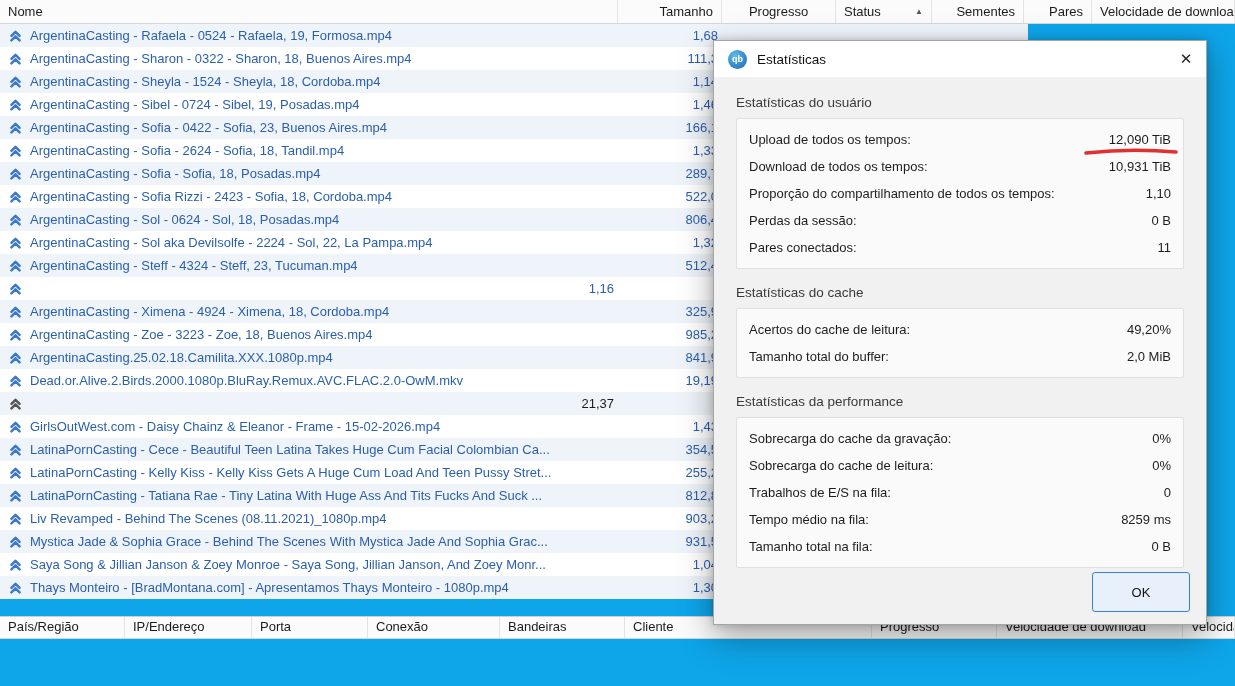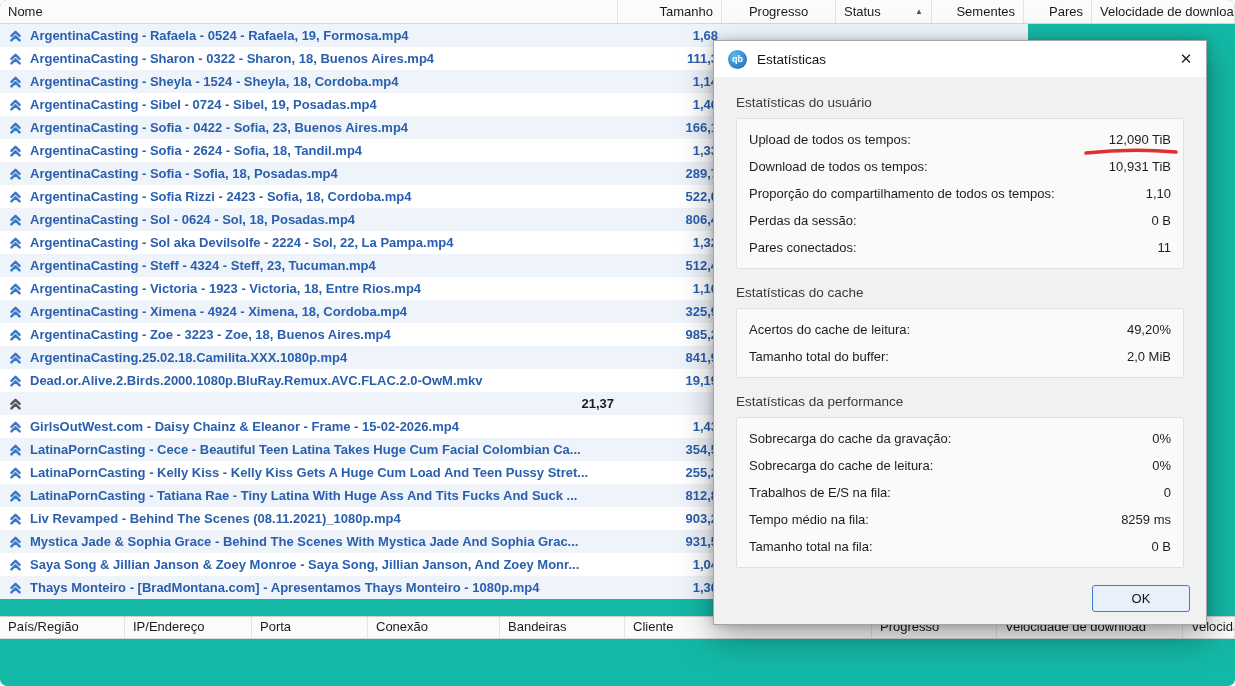--- a/index.html
+++ b/index.html
@@ -1,31 +1,31 @@
 <!DOCTYPE html>
 <html style="--blue: #2a5fae;"><head>
 <meta charset="utf-8">
 <style>
   html,body{margin:0;padding:0;background:#fff;}
-  .screen{position:relative;width:1235px;height:686px;overflow:hidden;background:#14b8a6;
-          font-family:"Liberation Sans",sans-serif;border-radius:7px;}
+  .screen{position:relative;width:1235px;height:686px;overflow:hidden;background:#0ea5e9;
+          font-family:"Liberation Sans",sans-serif;}
 
   
   .thead{position:absolute;top:0;left:0;width:1235px;height:24px;display:grid;
          grid-template-columns:618px 104px 114px 96px 92px 68px 1fr;
          background:#fbfbfb;border-bottom:1px solid #d6d6d6;box-sizing:border-box;z-index:1;}
   .th{font-size:13px;color:#1b1b1b;padding:0 8px;border-right:1px solid #e4e4e4;
       white-space:nowrap;overflow:hidden;display:flex;align-items:center;box-sizing:border-box;}
   .th.r{justify-content:flex-end;}
   .th.c{justify-content:center;}
   .th-status{justify-content:space-between;}
   .sort-arrow{font-size:8px;color:#555;margin-left:4px;}
 
   
-  .tbody{position:absolute;top:24px;left:0;width:1028px;z-index:0;font-weight:bold;}
+  .tbody{position:absolute;top:24px;left:0;width:1028px;z-index:0;}
   .trow{display:grid;grid-template-columns:30px 588px 104px;height:23px;align-items:center;background:#fff;}
   .trow.alt{background:#eff4fa;}
   .ticon{display:flex;justify-content:center;align-items:center;color:#3a78c9;}
   .trow.stalled .ticon{color:#555;}
   .tname{font-size:13px;color:var(--blue,#2a5fae);white-space:nowrap;overflow:hidden;}
   .tsize{font-size:13px;color:var(--blue,#2a5fae);text-align:right;padding-right:4px;white-space:nowrap;overflow:hidden;}
   .trow.stalled .tname,.trow.stalled .tsize{color:#1c1c1c;}
 
   
   .hthumb{position:absolute;left:814px;top:602px;width:24px;height:9px;background:#d4d4d4;
@@ -50,21 +50,21 @@
           color:#fff;font-size:9px;font-weight:bold;display:flex;align-items:center;justify-content:center;}
   .dtitle{font-size:13.5px;color:#111;flex:1;}
   .closex{font-size:15px;color:#222;width:32px;height:28px;display:flex;align-items:center;justify-content:center;margin-right:-10px;}
   .dbody{position:relative;height:549px;padding:2px 22px 0;box-sizing:border-box;}
   .sec-title{font-size:13.5px;color:#3a3a3a;margin:16px 0 8px;}
   .sec-box{background:#fafafa;border:1px solid #e0e0e0;border-radius:2px;padding:7px 12px;}
   .srow{display:flex;justify-content:space-between;align-items:flex-start;padding:6px 0;font-size:13px;color:#1d1d1d;}
   .slabel{white-space:nowrap;}
   .svalue{position:relative;white-space:nowrap;}
   .annot{position:absolute;right:-8px;bottom:-9px;}
-  .okbtn{position:absolute;right:16px;bottom:14px;width:98px;height:27px;background:#e7f0fb;
+  .okbtn{position:absolute;right:16px;bottom:14px;width:98px;height:40px;background:#e7f0fb;
          border:1px solid #3c7fd4;border-radius:3px;font-size:13px;color:#111;font-family:inherit;}
 </style>
 </head>
 <body>
 
 <div class="screen">
 
   <div class="thead">
     <div class="th">Nome</div>
     <div class="th r">Tamanho</div>
@@ -189,21 +189,20 @@
         <span class="tname">ArgentinaCasting - Steff - 4324 - Steff, 23, Tucuman.mp4</span>
         <span class="tsize">512,4</span>
       </div>
       <div class="trow">
         <span class="ticon">
           <svg width="13" height="13" viewBox="0 0 16 16" fill="none" stroke="currentColor" stroke-width="3" stroke-linecap="round" stroke-linejoin="round">
             <path d="M3 8.5 L8 3.5 L13 8.5"></path>
             <path d="M3 14 L8 9 L13 14"></path>
           </svg>
         </span>
-        <span class="tname">ArgentinaCasting - Victoria - 1923 - Victoria, 18, Entre Rios.mp4</span>
         <span class="tsize">1,16</span>
       </div>
       <div class="trow alt">
         <span class="ticon">
           <svg width="13" height="13" viewBox="0 0 16 16" fill="none" stroke="currentColor" stroke-width="3" stroke-linecap="round" stroke-linejoin="round">
             <path d="M3 8.5 L8 3.5 L13 8.5"></path>
             <path d="M3 14 L8 9 L13 14"></path>
           </svg>
         </span>
         <span class="tname">ArgentinaCasting - Ximena - 4924 - Ximena, 18, Cordoba.mp4</span>

